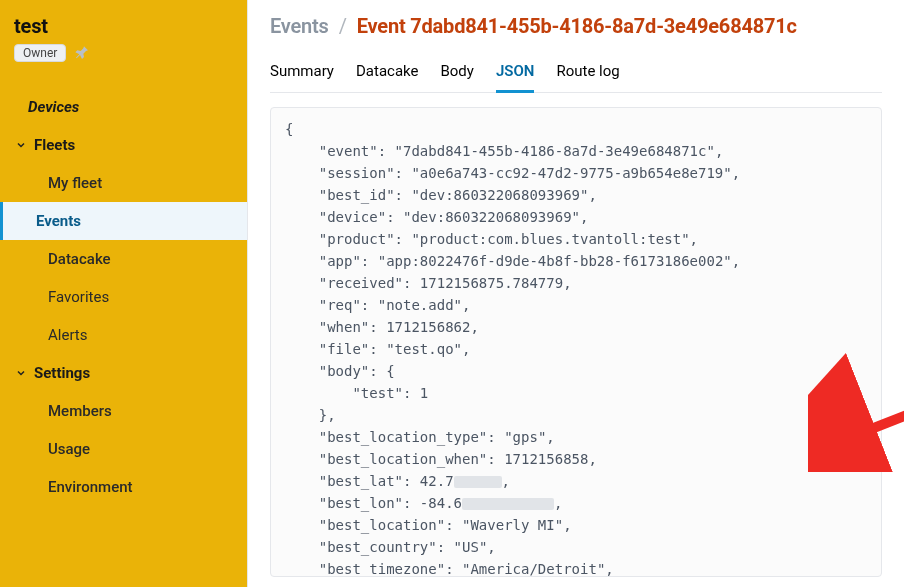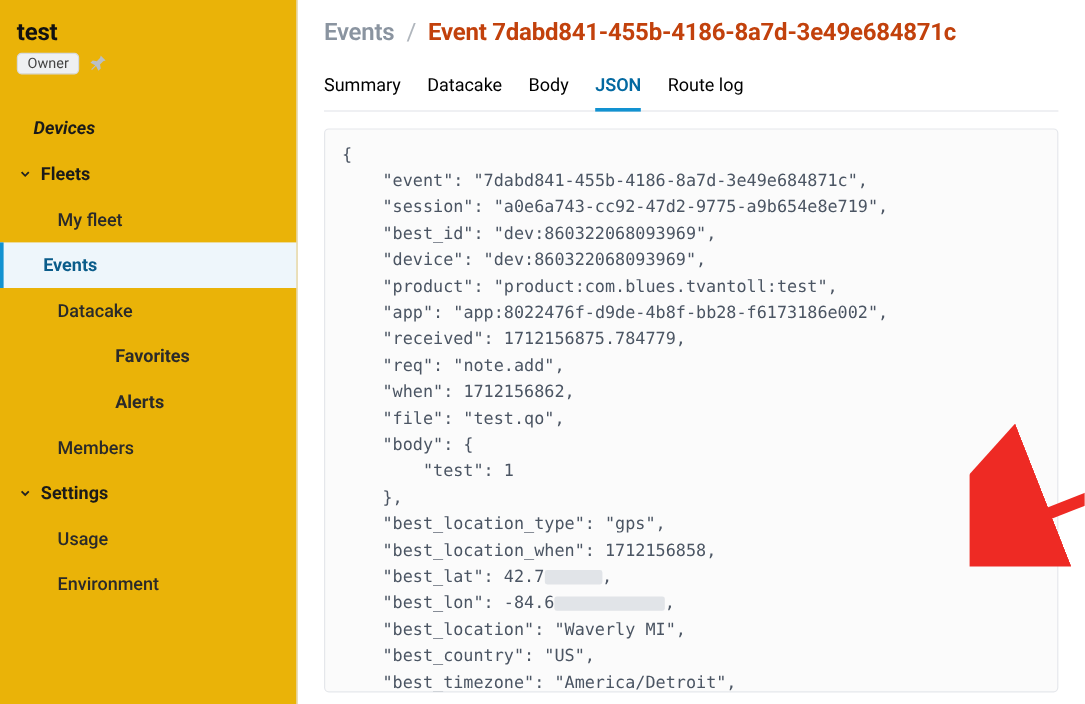--- a/index.html
+++ b/index.html
@@ -51,21 +51,21 @@
     height: 38px;
     padding: 0 14px 0 14px;
     font-size: 15px;
     font-weight: 600;
     color: #1a1a1a;
     cursor: pointer;
     gap: 6px;
   }
   .nav-item.parent { font-weight: 700; }
   .nav-item.child { padding-left: 48px; font-weight: 500; color: #2a2a2a; }
-  .nav-item.child.bold { font-weight: 700; margin-left: 48px; }
+  .nav-item.child.bold { font-weight: 400; }
   .nav-item.active {
     background: #eef6fb;
     color: #0a5c8a;
     font-weight: 700;
     border-left: 3px solid #1292d1;
     padding-left: 33px;
   }
   .nav-item.noarrow { padding-left: 28px; font-style: italic; }
   .chev { width: 14px; display:inline-flex; justify-content:center; color:#222; }
   .chev svg { display:block; }
@@ -182,30 +182,30 @@
     <div class="nav-item child">
       <span>Datacake</span>
     </div>
     <div class="nav-item child bold">
       <span>Favorites</span>
     </div>
     <div class="nav-item child bold">
       <span>Alerts</span>
     </div>
 
-    <div class="nav-item child">
-      <span>Members</span>
-    </div>
     <div class="nav-item parent">
       <span class="chev">
         <svg width="12" height="12" viewBox="0 0 24 24" fill="none" stroke="#222" stroke-width="3">
             <polyline points="6 9 12 15 18 9"></polyline>
           </svg>
       </span>
       <span>Settings</span>
+    </div>
+    <div class="nav-item child">
+      <span>Members</span>
     </div>
     <div class="nav-item child">
       <span>Usage</span>
     </div>
     <div class="nav-item child">
       <span>Environment</span>
     </div>
   </div>
 </div>
 

